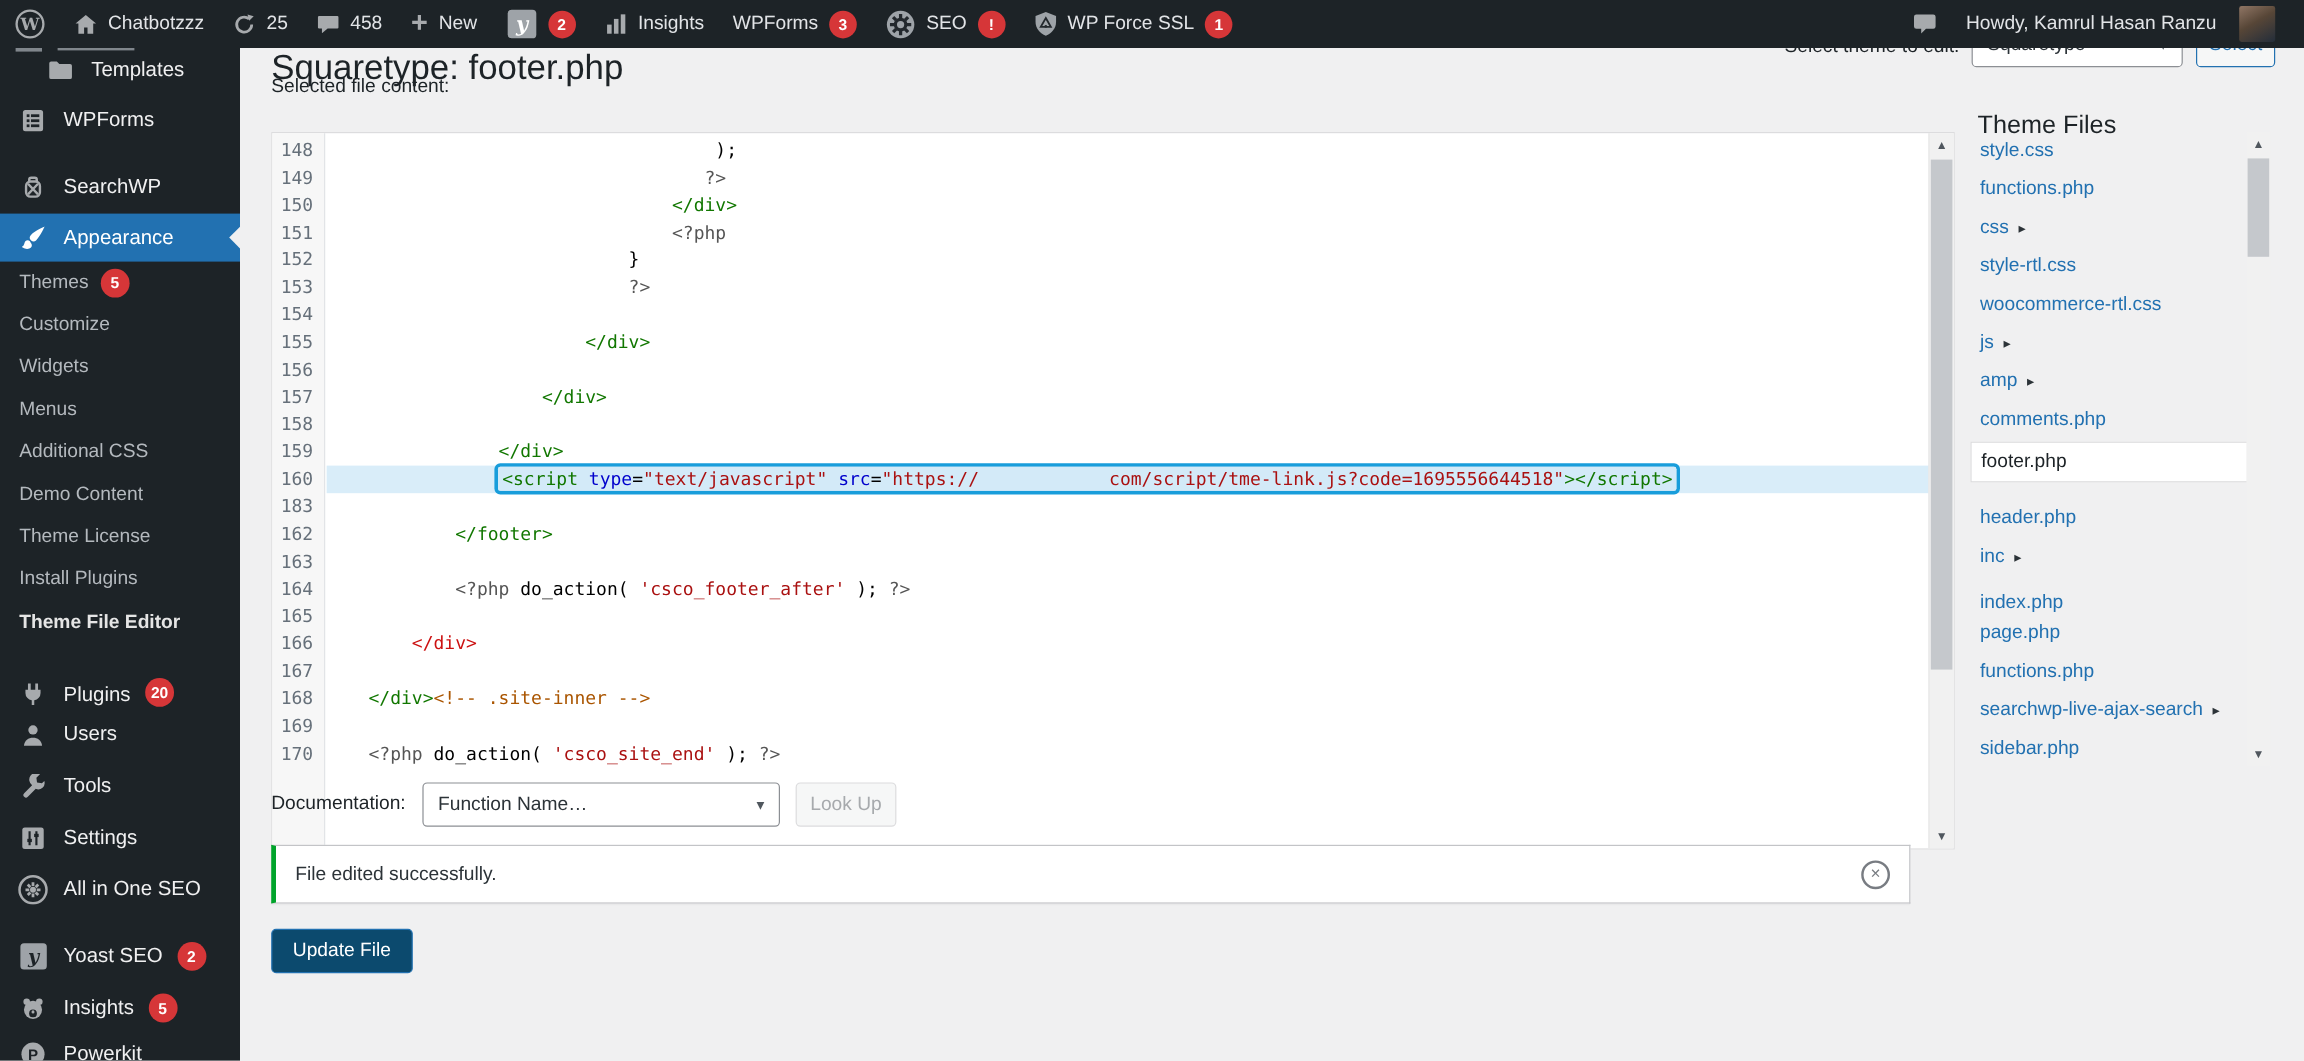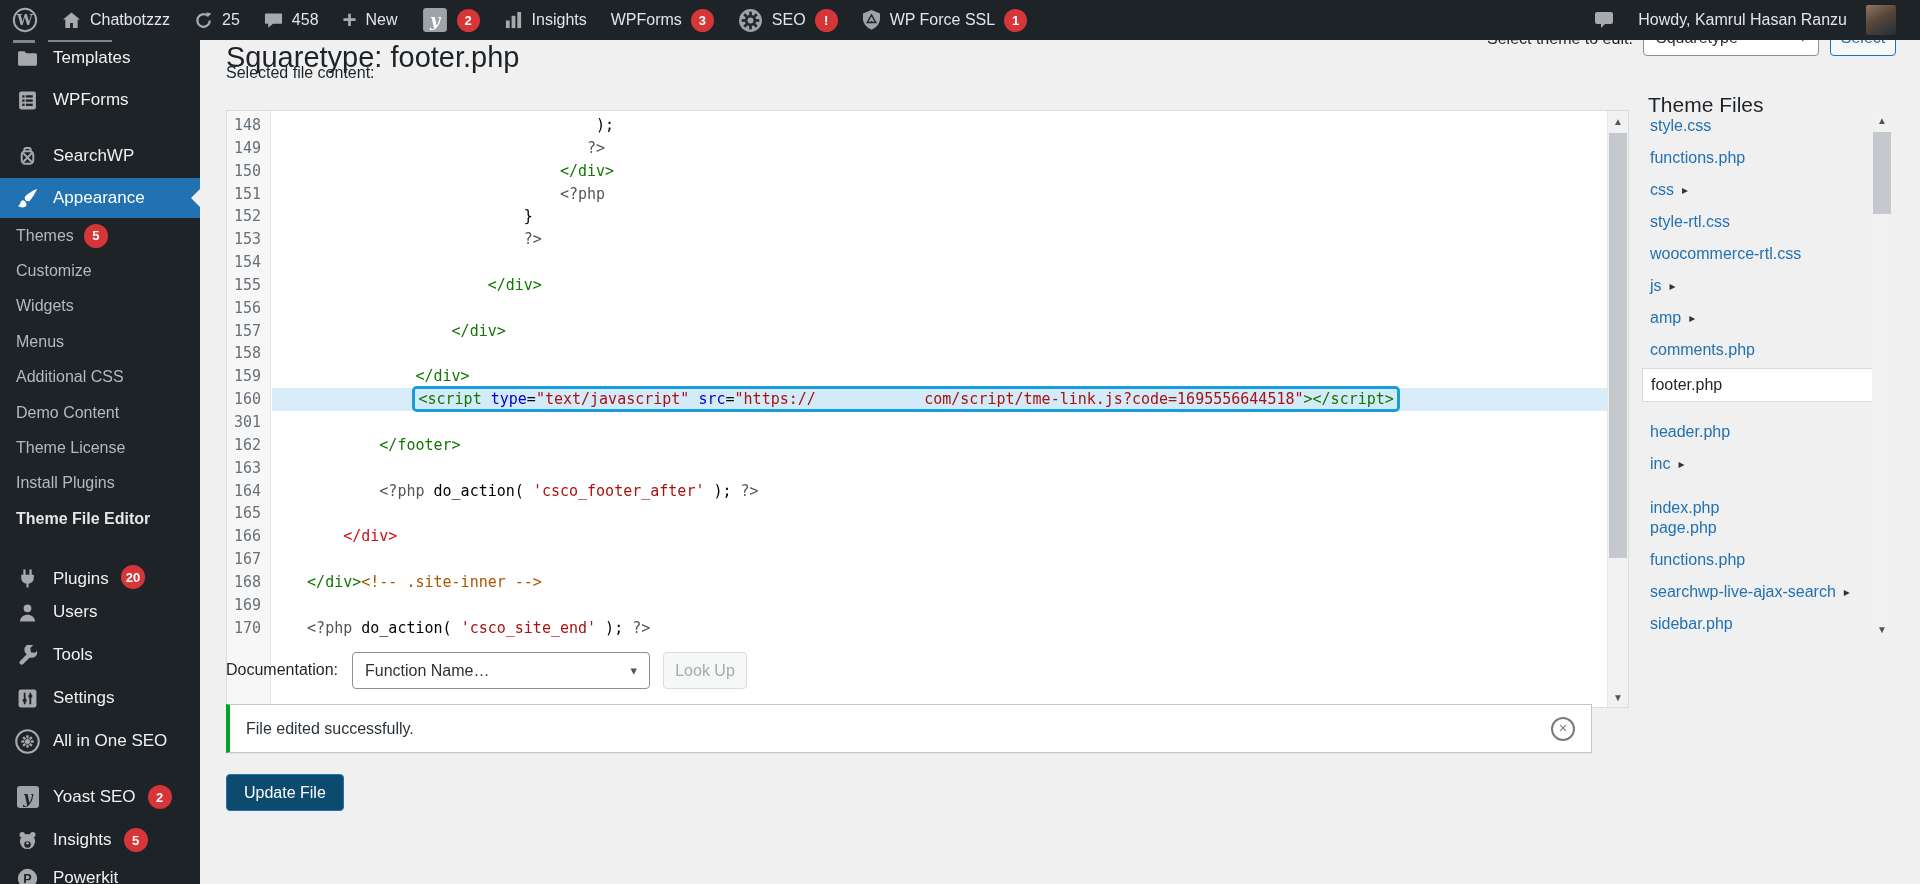--- a/index.html
+++ b/index.html
@@ -232,21 +232,21 @@
       <div class="sub-item">
         <span>Theme License</span>
       </div>
       <div class="sub-item">
         <span>Install Plugins</span>
       </div>
       <div class="sub-item current">
         <span>Theme File Editor</span>
       </div>
     </div>
-<div class="menu-item" style="top: 38px;">
+<div class="menu-item" style="top: 38px; margin-left: 23px;">
       <span class="mi-icon">
         <svg viewBox="0 0 20 20" width="21" height="21">
           <path fill="#a7aaad" d="M1 4.5A1.5 1.5 0 0 1 2.5 3H7l2 2h8.5A1.5 1.5 0 0 1 19 6.5v9A1.5 1.5 0 0 1 17.5 17h-15A1.5 1.5 0 0 1 1 15.5z"></path>
         </svg>
       </span>
       <span>Templates</span>
     </div>
     <div class="menu-item" style="top: 80px;">
       <span class="mi-icon">
         <svg viewBox="0 0 20 20" width="21" height="21">
@@ -398,21 +398,21 @@
       <div class="gut-num">151</div>
       <div class="gut-num">152</div>
       <div class="gut-num">153</div>
       <div class="gut-num">154</div>
       <div class="gut-num">155</div>
       <div class="gut-num">156</div>
       <div class="gut-num">157</div>
       <div class="gut-num">158</div>
       <div class="gut-num">159</div>
       <div class="gut-num">160</div>
-      <div class="gut-num">301</div>
+      <div class="gut-num">183</div>
       <div class="gut-num">162</div>
       <div class="gut-num">163</div>
       <div class="gut-num">164</div>
       <div class="gut-num">165</div>
       <div class="gut-num">166</div>
       <div class="gut-num">167</div>
       <div class="gut-num">168</div>
       <div class="gut-num">169</div>
       <div class="gut-num">170</div>
     </div>
@@ -494,21 +494,21 @@
     <div class="tf-sel">
       <span>footer.php</span>
     </div>
     <div class="tf-row" style="top: 416px;">
       <span>header.php</span>
     </div>
     <div class="tf-row folder" style="top: 448px;">
       <span>inc</span>
       <span class="tf-arrow">▸</span>
     </div>
-    <div class="tf-row" style="top: 492px;">
+    <div class="tf-row" style="top: 480px; align-items: flex-end;">
       <span>index.php</span>
     </div>
     <div class="tf-row" style="top: 512px;">
       <span>page.php</span>
     </div>
     <div class="tf-row" style="top: 544px;">
       <span>functions.php</span>
     </div>
     <div class="tf-row folder" style="top: 576px;">
       <span>searchwp-live-ajax-search</span>

